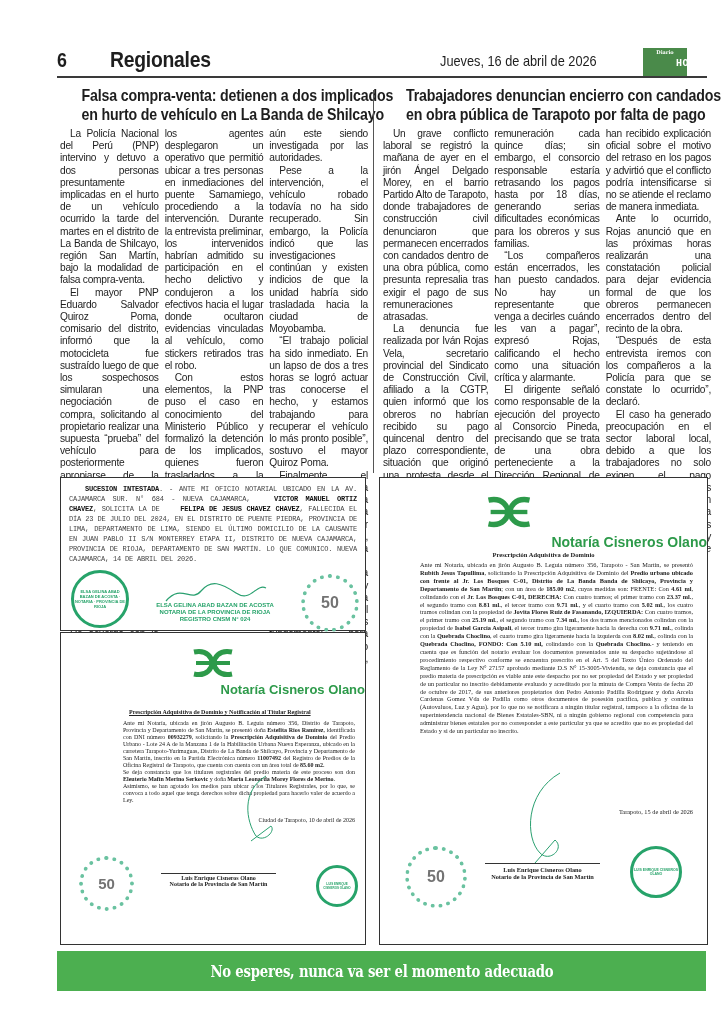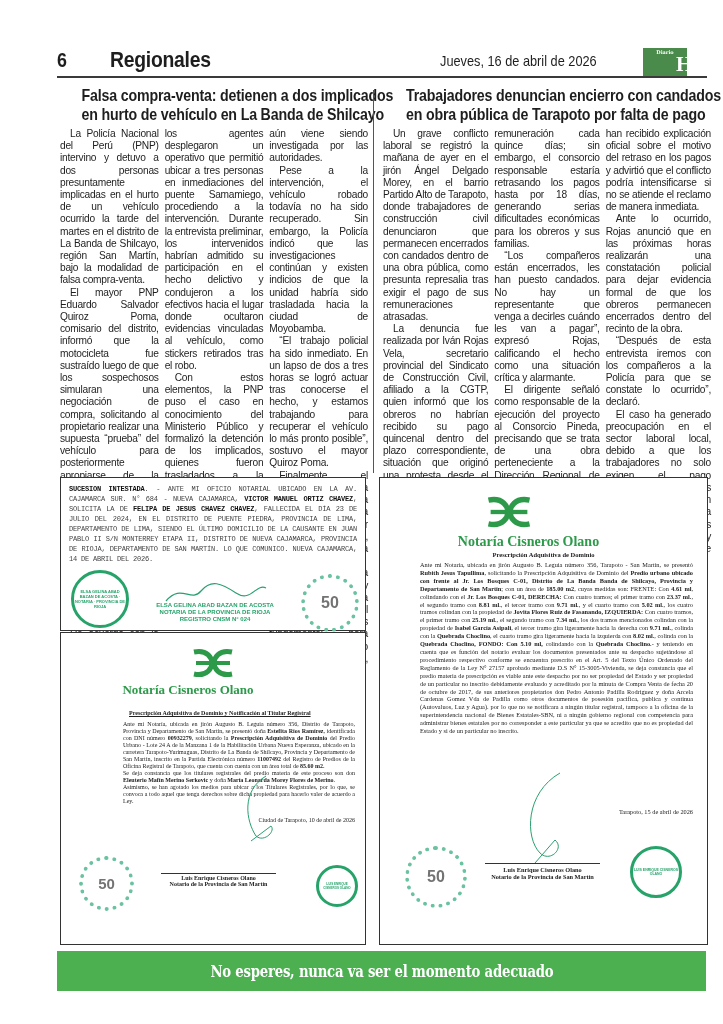--- a/index.html
+++ b/index.html
@@ -5,42 +5,42 @@
   * { box-sizing: border-box; margin: 0; padding: 0; }
   html, body { width: 723px; height: 1024px; background: #ffffff; overflow: hidden; }
   body { position: relative; font-family: "Liberation Sans", sans-serif; color: #1e1e1e; }
 
   .header { position: absolute; left: 57px; top: 44px; width: 650px; height: 34px; border-bottom: 2px solid #3a3a3a; }
   .page-num { position: absolute; left: 0; top: 4px; font-size: 21px; font-weight: bold; transform: scaleX(0.85); transform-origin: left; }
   .section { position: absolute; left: 53px; top: 3px; font-size: 22px; font-weight: bold; transform: scaleX(0.88); transform-origin: left; letter-spacing: -0.3px; }
   .date { position: absolute; left: 383px; top: 8px; font-size: 15px; transform: scaleX(0.85); transform-origin: left; white-space: nowrap; }
   .logo { position: absolute; left: 586px; top: 4px; width: 44px; height: 28px; background: #4a8a4a; color: #fff; text-align: center; }
   .logo .small { font-family: "DejaVu Serif", serif; font-size: 5px; font-weight: bold; line-height: 8px; display: block; }
-  .logo .big { font-family: Liberation Serif, serif; font-size: 21px; font-weight: bold; line-height: 16px; display: block; letter-spacing: 0.5px; padding-left: 33px; }
+  .logo .big { font-family: Liberation Mono, monospace; font-size: 10px; font-weight: bold; line-height: 16px; display: block; letter-spacing: 0.5px; padding-left: 33px; }
 
   .article { position: absolute; top: 86px; }
   .art-left { left: 60px; width: 308px; }
   .art-right { left: 383px; width: 328px; }
   .col-rule { position: absolute; left: 373px; top: 90px; width: 1px; height: 383px; background: #555; }
   .headline { font-size: 16.5px; font-weight: bold; line-height: 19px; text-align: center; transform: scaleX(0.86); transform-origin: center; white-space: nowrap; letter-spacing: -0.2px; }
   .cols { display: flex; gap: 6px; margin-top: 4px; }
   .col { flex: 1; font-size: 10.2px; line-height: 12.2px; text-align: justify; letter-spacing: -0.25px; }
   .col p { text-indent: 10px; }
   .col p.gap { margin-top: 0; }
 
   .box { position: absolute; border: 1.5px solid #333; background: #fff; }
   .notice1 { left: 60px; top: 477px; width: 306px; height: 154px; }
   .notice2 { left: 60px; top: 632px; width: 306px; height: 313px; }
   .notice3 { left: 379px; top: 477px; width: 329px; height: 468px; }
 
   .mono { font-family: "Liberation Mono", monospace; font-size: 7px; line-height: 10px; color: #444; padding: 6px 8px; letter-spacing: -0.2px; text-align: justify; }
-  .mono b { color: #111; }
+  .mono b { color: #111; margin-left: 16px; }
 
   .serif { font-family: "Liberation Serif", serif; color: #222; }
-  .brand { color: #2d9a4a; font-family: Liberation Serif, serif; font-weight: bold; text-align: center; }
+  .brand { color: #2d9a4a; font-family: Liberation Sans, sans-serif; font-weight: bold; text-align: right; }
   .glyph { display: block; margin: 0 auto; }
 
   .sig-line { border-top: 1px solid #333; }
   .stamp { position: absolute; border-radius: 50%; border: 3px solid #27a36a; color: #27a36a; display: flex; align-items: center; justify-content: center; font-size: 6px; font-weight: bold; text-align: center; }
   .stamp.faded { border-color: #6ac2a0; color: #737373; border-style: dotted; border-width: 4px; }
 
   .footer-band { position: absolute; left: 57px; top: 951px; width: 649px; height: 40px; background: #4caf50; display: flex; align-items: center; justify-content: center; text-align: right; }
   .footer-band span { color: #fff; font-family: "DejaVu Serif", serif; font-weight: bold; font-size: 17px; transform: scaleX(0.78); white-space: nowrap; letter-spacing: -0.3px; }
 </style>
 </head>
@@ -65,21 +65,21 @@
       <p>El mayor PNP Eduardo Salvador Quiroz Poma, comisario del distrito, informó que la motocicleta fue sustraído luego de que los sospechosos simularan una negociación de compra, solicitando al propietario realizar una supuesta “prueba” del vehículo para posteriormente apropiarse de la unidad y darse a la fuga.</p>
       <p>“El agraviado acudió de inmediato a realizar su denuncia y, gracias al análisis de cámaras de seguridad de su inmueble, se logró identificar posibles indicios de los responsables”, precisó el oficial.</p>
       <p class="gap">De acuerdo con la versión policial, tras recibir la alerta,</p>
     </div>
     <div class="col">
       <p style="text-indent:0">los agentes desplegaron un operativo que permitió ubicar a tres personas en inmediaciones del puente Samamiego, procediendo a la intervención. Durante la entrevista preliminar, los intervenidos habrían admitido su participación en el hecho delictivo y condujeron a los efectivos hacia el lugar donde ocultaron evidencias vinculadas al vehículo, como stickers retirados tras el robo.</p>
       <p class="gap">Con estos elementos, la PNP puso el caso en conocimiento del Ministerio Público y formalizó la detención de los implicados, quienes fueron trasladados a la unidad de flagrancia para continuar con las diligencias de ley.</p>
       <p class="gap">Asimismo, los detenidos habrían señalado la participación de al menos dos personas adicionales, cuya identidad</p>
     </div>
     <div class="col">
-      <p style="text-indent:0">aún viene siendo investigada por las autoridades.</p>
+      <p style="text-indent:0">aún este siendo investigada por las autoridades.</p>
       <p>Pese a la intervención, el vehículo robado todavía no ha sido recuperado. Sin embargo, la Policía indicó que las investigaciones continúan y existen indicios de que la unidad habría sido trasladada hacia la ciudad de Moyobamba.</p>
       <p>“El trabajo policial ha sido inmediato. En un lapso de dos a tres horas se logró actuar tras conocerse el hecho, y estamos trabajando para recuperar el vehículo lo más pronto posible”, sostuvo el mayor Quiroz Poma.</p>
       <p class="gap">Finalmente, el comisario exhortó a la ciudadanía a denunciar de manera inmediata cualquier hecho delictivo, remarcando que la comunicación oportuna es clave para una respuesta rápida y efectiva. “Toda denuncia conlleva el trabajo policial y es fundamental para combatir delitos como el hurto de vehículos”, puntualizó.</p>
     </div>
   </div>
 </div>
 
 <div class="col-rule"></div>
 
 <div class="article art-right">

